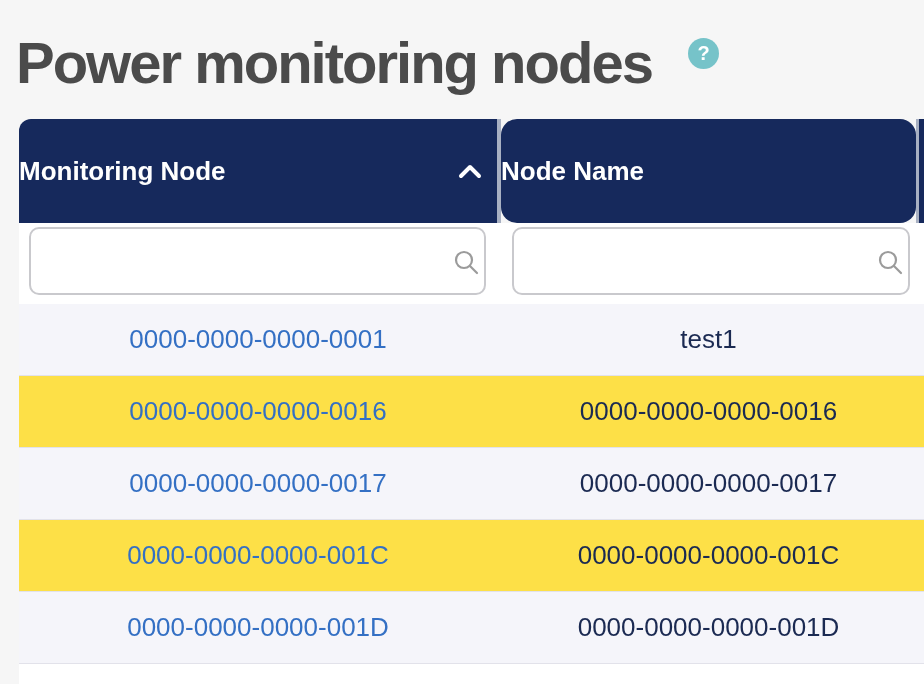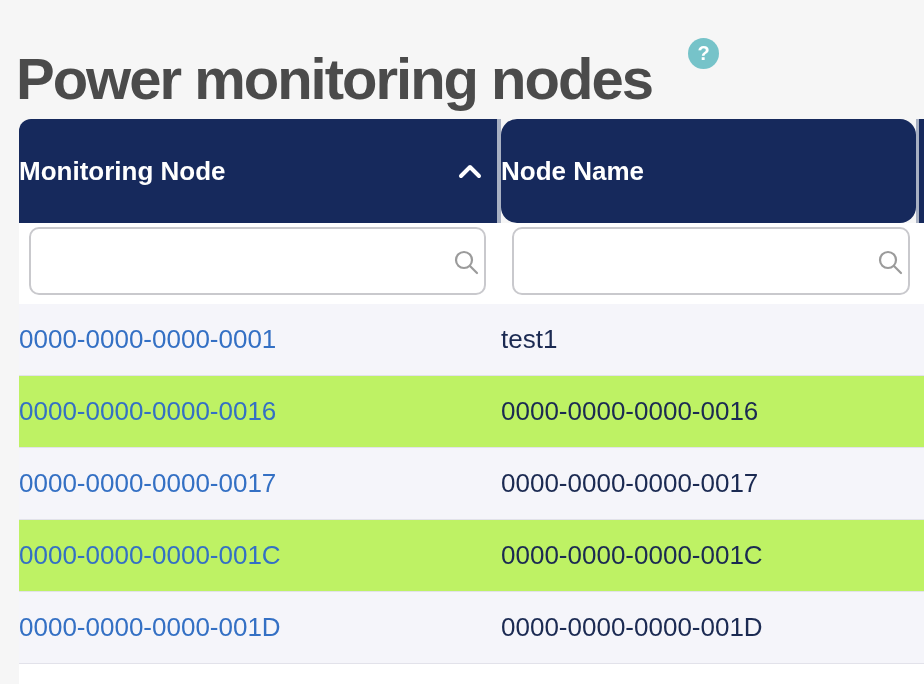--- a/index.html
+++ b/index.html
@@ -7,21 +7,21 @@
     width: 924px; height: 684px;
     position: relative;
     overflow: hidden;
     background: var(--page-bg, #f6f6f6);
     font-family: "Liberation Sans", sans-serif;
   }
 
   
   .page-title {
     position: absolute;
-    left: 16px; top: 46px;
+    left: 16px; top: 30px;
     margin: 0;
     font-size: 58px;
     font-weight: 700;
     letter-spacing: -2px;
     line-height: 1.15;
     color: var(--title-text, #4b4b4b);
     white-space: nowrap;
   }
   .help-icon {
     position: absolute;
@@ -88,27 +88,27 @@
   .search-input.f1 { left: 10px;  width: 457px; }
   .search-input.f2 { left: 493px; width: 398px; }
   .mag-icon { position: absolute; top: 25px; pointer-events: none; }
   .mag-icon.m1 { left: 433px; }
   .mag-icon.m2 { left: 857px; }
 
   
   .trow {
     display: flex;
     height: 71px;
-    background: #bef264;
+    background: #fde047;
     border-bottom: 1px solid #e2e2ea;
     align-items: stretch;
   }
   .trow.alt { background: var(--row-alt-bg, #f5f5fa); }
   .cell {
-    display: flex; align-items: center; justify-content: flex-start;
+    display: flex; align-items: center; justify-content: center;
     font-size: 26px;
   }
   .cell.c1 { width: 478px; }
   .cell-gap { width: 4px; }
   .cell.c2 { width: 415px; color: var(--cell-text, #1b2a52); }
   .node-link {
     color: var(--link, #3470c4);
     text-decoration: none;
     cursor: pointer;
   }

